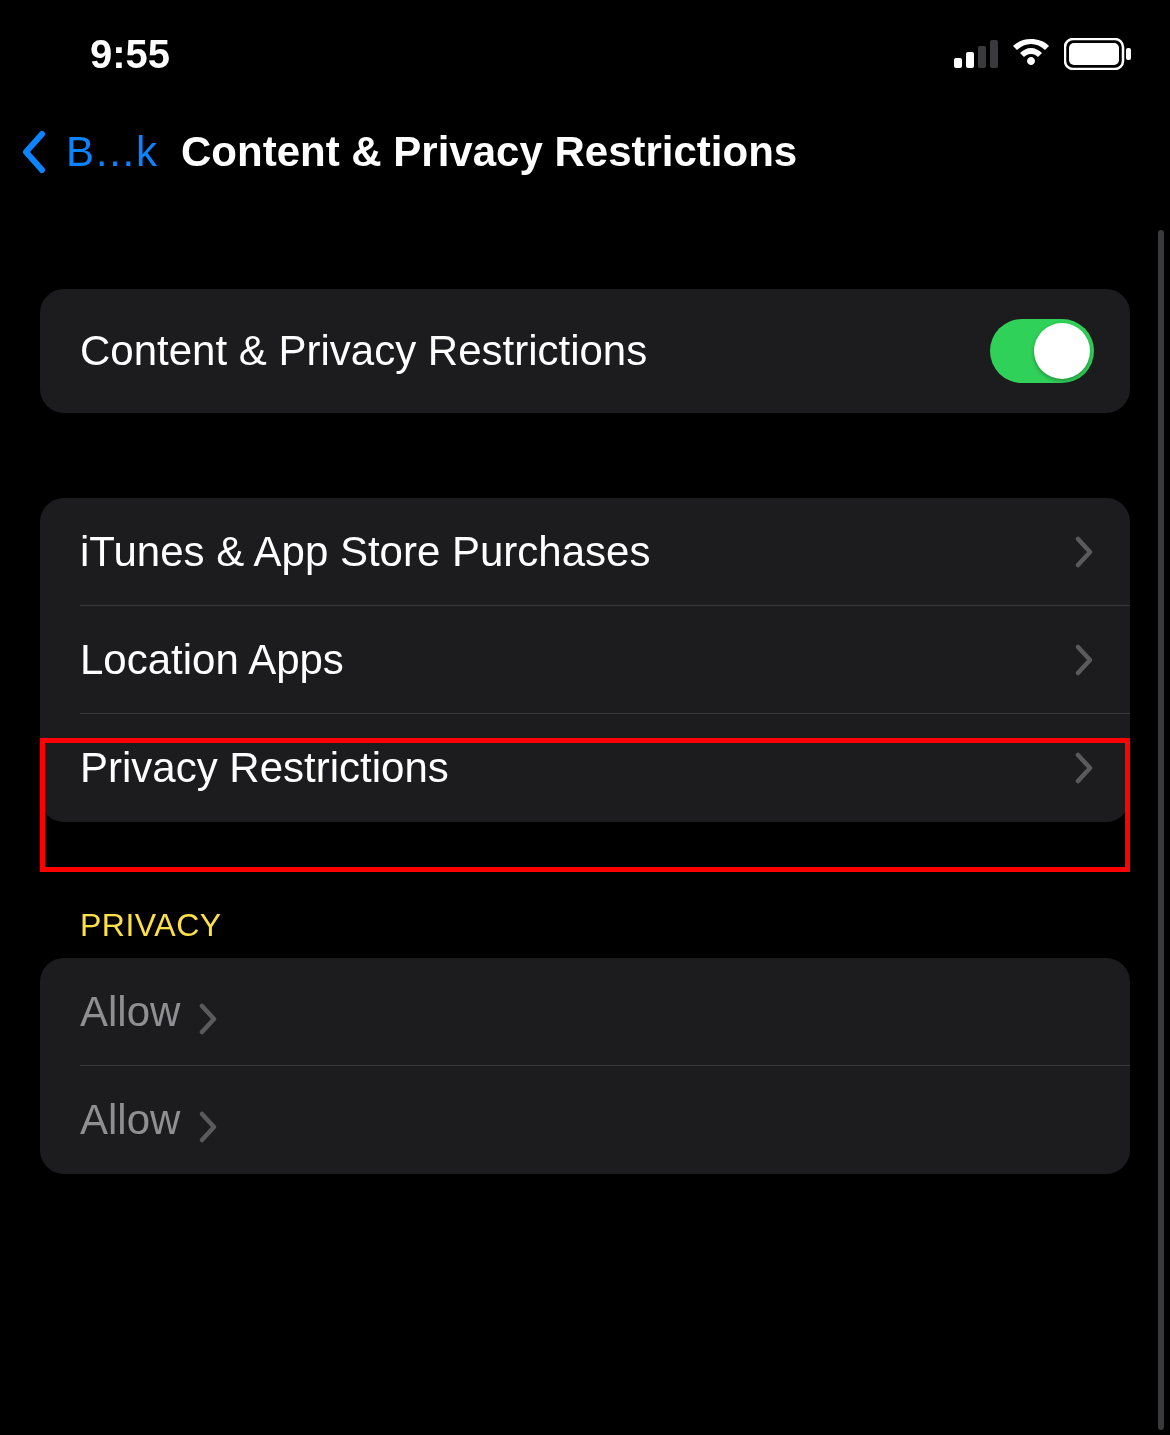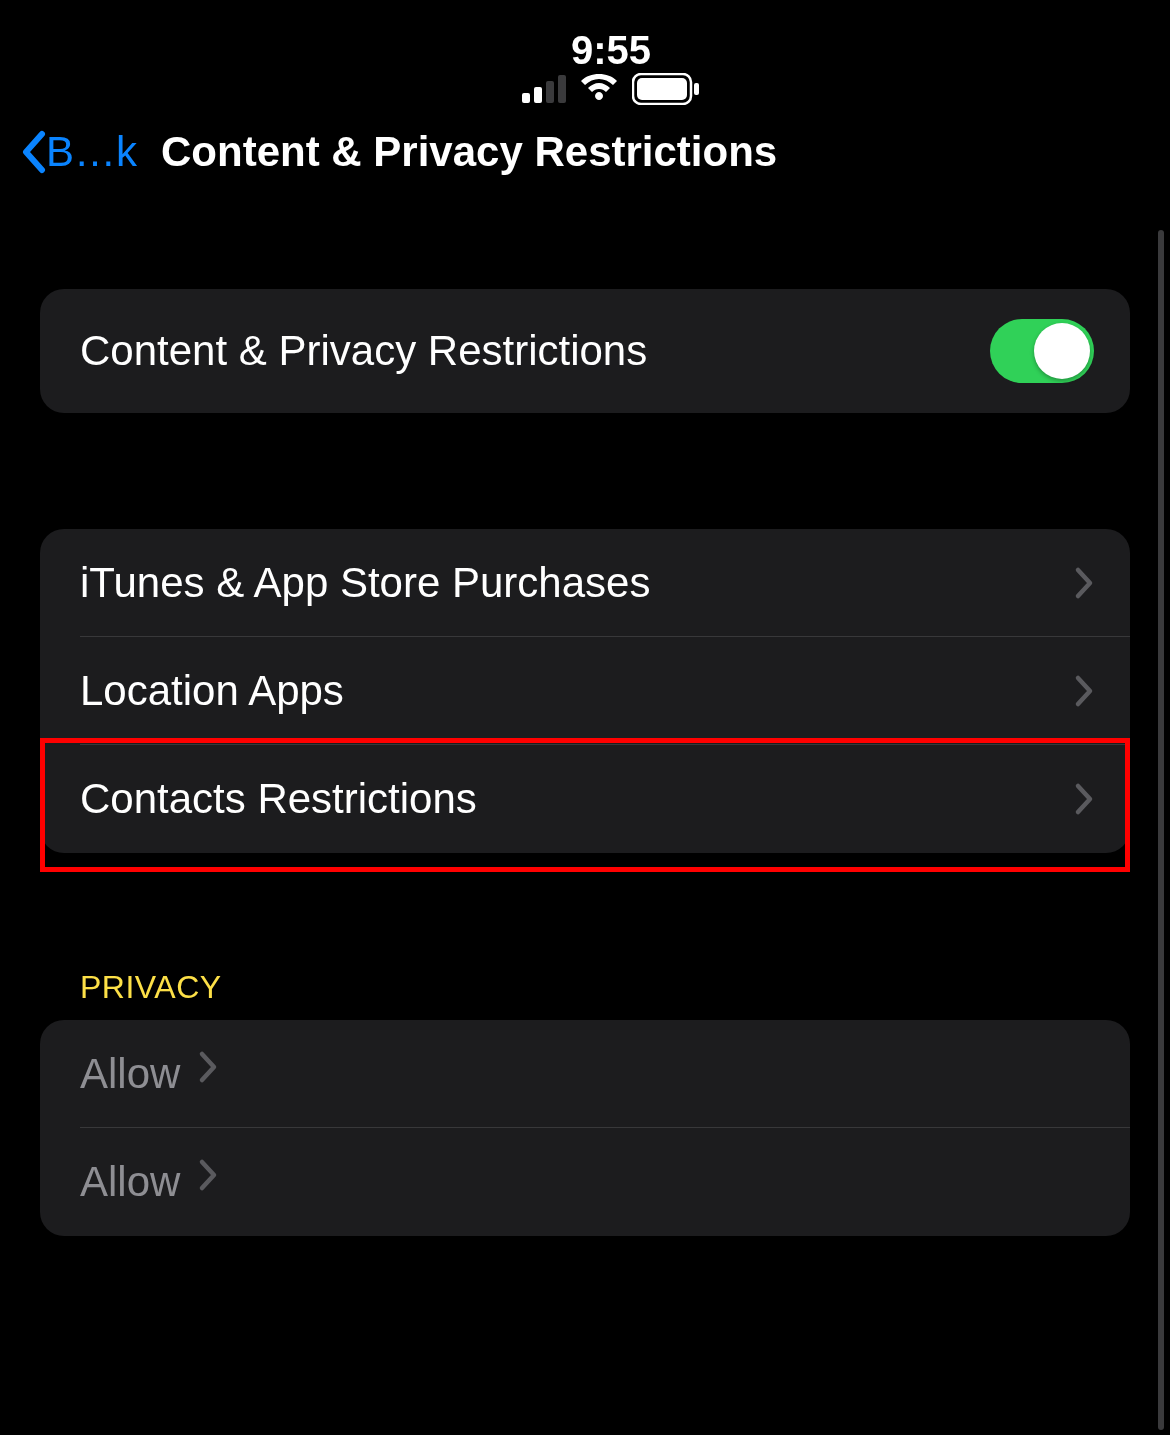--- a/index.html
+++ b/index.html
@@ -15,41 +15,40 @@
       height: 1435px;
       overflow: hidden;
       position: relative;
     }
     .status-bar {
       display: flex;
       justify-content: space-between;
       align-items: center;
       padding: 28px 38px 20px 90px;
       height: 100px;
-      flex-direction: column;
     }
     .status-time {
       font-size: 40px;
       font-weight: 600;
     }
     .status-icons {
       display: flex;
       align-items: center;
       gap: 12px;
     }
     .nav-header {
       display: flex;
       align-items: center;
       padding: 28px 20px 28px 20px;
       gap: 16px;
     }
     .back-button {
       display: flex;
       align-items: center;
-      gap: 0;
+      gap: 20px;
       color: #0a84ff;
       font-size: 42px;
       cursor: pointer;
     }
     .back-text {
       font-size: 42px;
     }
     .nav-title {
       font-size: 42px;
       font-weight: 600;
@@ -62,21 +61,21 @@
       top: 230px;
       width: 6px;
       height: 1200px;
       background: #3a3a3c;
       border-radius: 3px;
     }
     .content {
       padding: 0 40px;
     }
     .section {
-      margin-top: 116px;
+      margin-top: 85px;
     }
     .section.first {
       margin-top: 85px;
     }
     .section-header {
       color: #fde047;
       font-size: 32px;
       padding: 0 0 14px 40px;
       letter-spacing: 0.5px;
     }
@@ -101,21 +100,21 @@
       bottom: 0;
       height: 1px;
       background: #38383a;
     }
     .cell-label {
       font-size: 42px;
       color: #fff;
     }
     .cell-right {
       display: flex;
-      align-items: flex-start;
+      align-items: flex-end;
       gap: 18px;
     }
     .cell-value {
       font-size: 42px;
       color: #8e8e93;
     }
     .chevron {
       width: 20px;
       height: 34px;
     }
@@ -211,21 +210,21 @@
       </div>
       <div class="cell divider">
         <div class="cell-label">Location Apps</div>
         <div class="cell-right">
           <svg class="chevron" viewBox="0 0 20 34">
             <path d="M4 4 L16 17 L4 30" stroke="#5a5a5e" stroke-width="4.5" fill="none" stroke-linecap="round" stroke-linejoin="round"></path>
           </svg>
         </div>
       </div>
       <div class="cell">
-        <div class="cell-label">Contacts Restrictions</div>
+        <div class="cell-label">Privacy Restrictions</div>
         <div class="cell-right">
           <svg class="chevron" viewBox="0 0 20 34">
             <path d="M4 4 L16 17 L4 30" stroke="#5a5a5e" stroke-width="4.5" fill="none" stroke-linecap="round" stroke-linejoin="round"></path>
           </svg>
         </div>
       </div>
     </div>
   </div>
 
   <div class="section">

